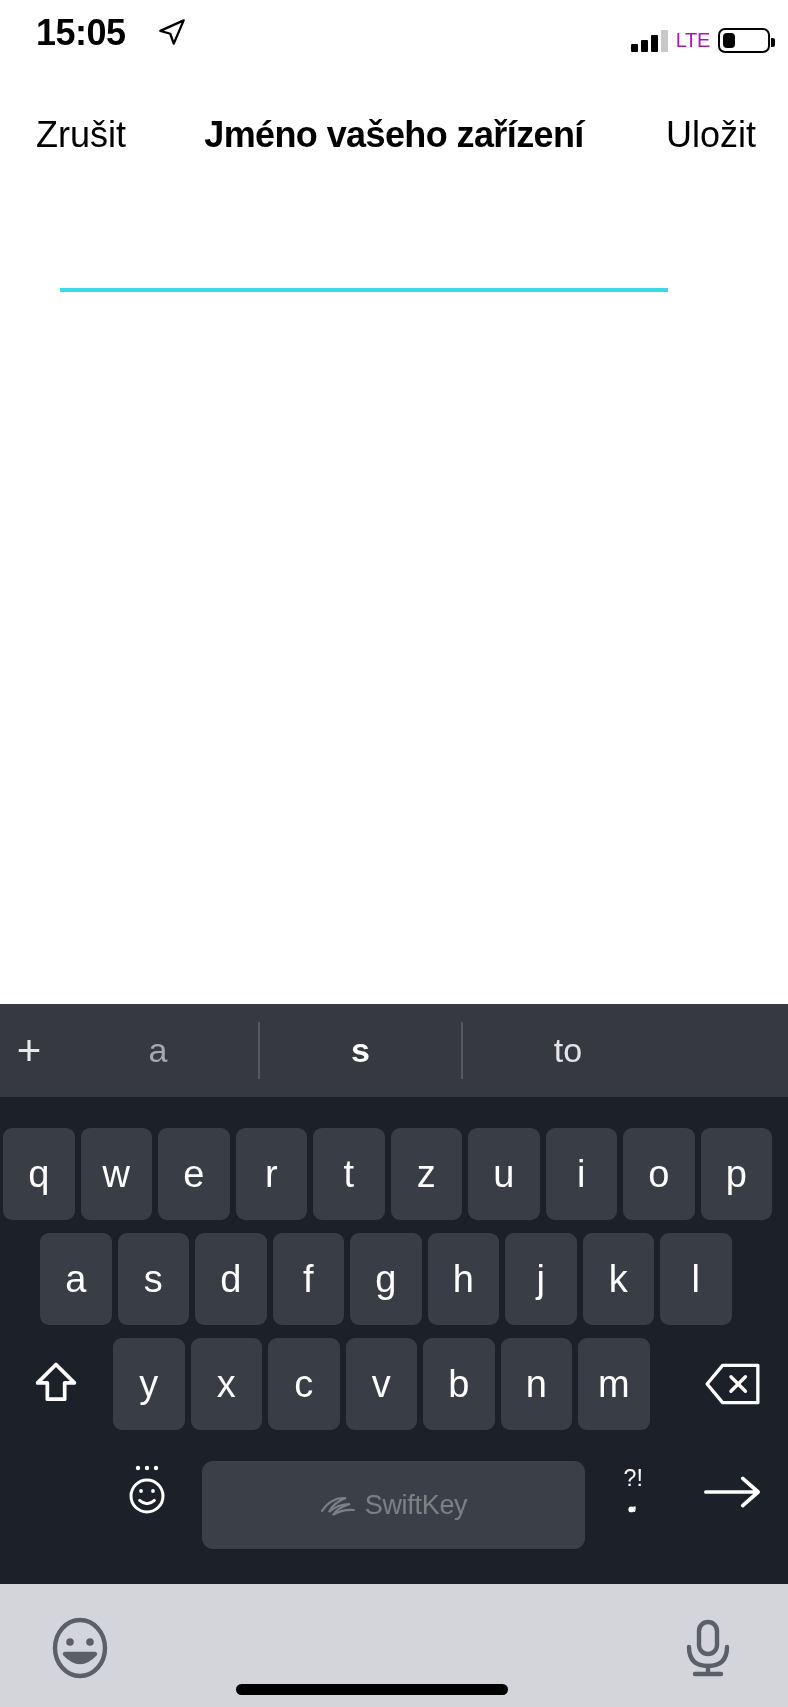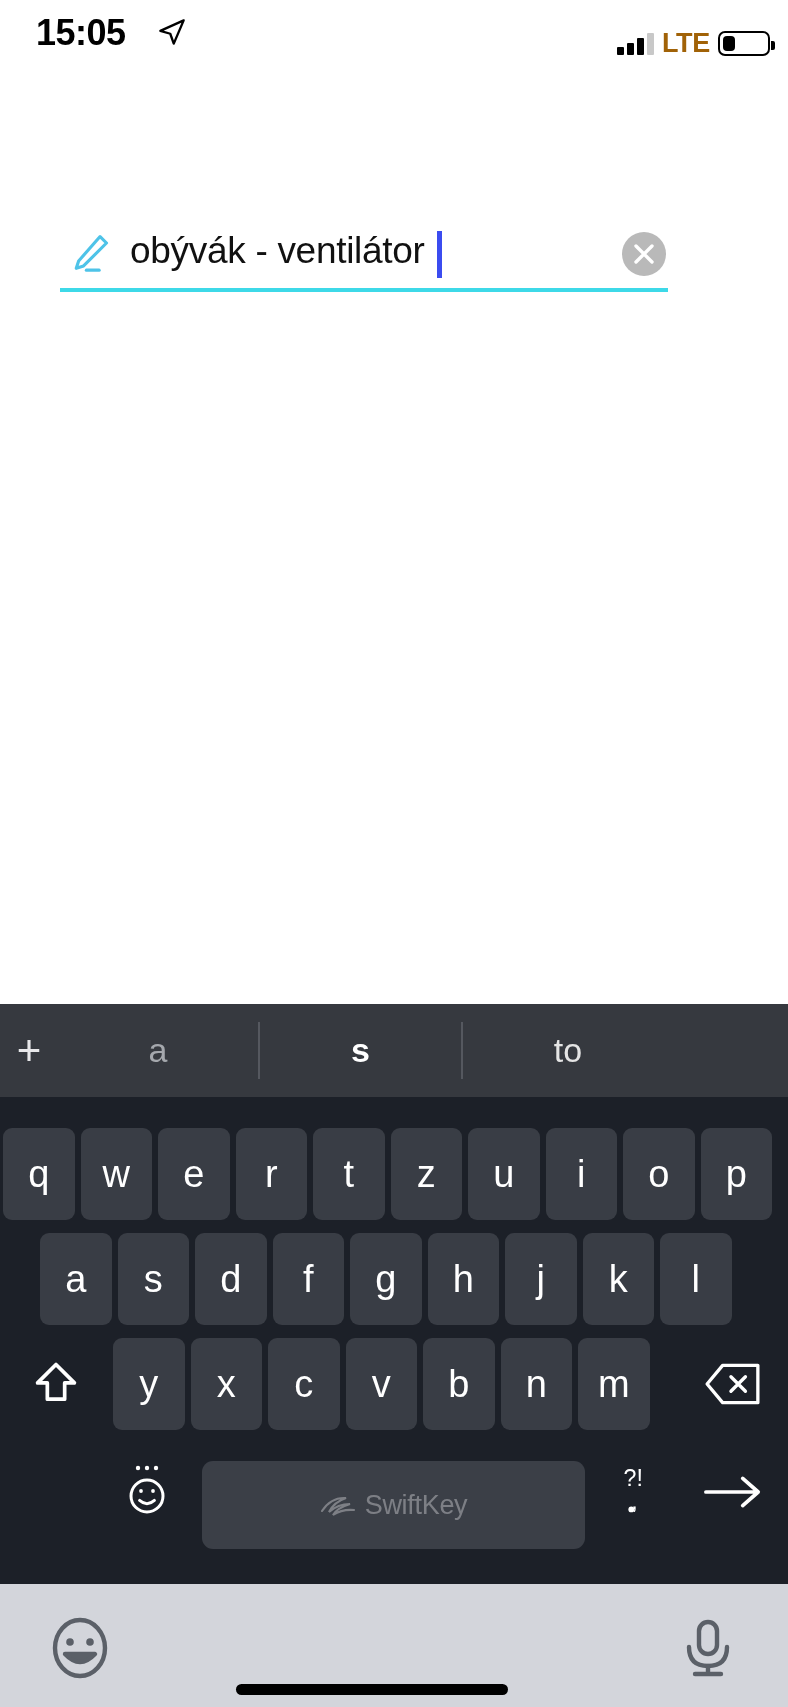--- a/index.html
+++ b/index.html
@@ -16,21 +16,21 @@
   .sb-time {
     position:absolute; left:36px; top:12px;
     font-size:36px; font-weight:700; color:#000; letter-spacing:-0.5px;
   }
   .sb-loc { position:absolute; left:158px; top:18px; width:28px; height:28px; }
   .sb-right { position:absolute; right:18px; top:28px; display:flex; align-items:center; gap:8px; }
   .bars { display:flex; align-items:flex-end; gap:3px; height:22px; }
   .bar { width:7px; background:#000; border-radius:1px; }
   .bar.b1 { height:8px; } .bar.b2 { height:12px; } .bar.b3 { height:17px; }
   .bar.b4 { height:22px; background:#c8c8c8; }
-  .lte { font-size:27px; font-weight:700; color:#a16207; letter-spacing:-0.3px; }
+  .lte { font-size:20px; font-weight:400; color:#a21caf; letter-spacing:-0.3px; }
   .batt { position:relative; width:52px; height:25px; border:2.5px solid #000;
           border-radius:7px; }
   .batt-fill { position:absolute; left:2.5px; top:2.5px; height:15px; width:25%;
                background:#000; border-radius:4px; }
   .batt-tip { position:absolute; right:-7px; top:8px; width:4px; height:9px;
               background:#000; border-radius:0 2px 2px 0; }
 
   
   .backapp { position:absolute; left:16px; top:50px; display:flex; align-items:center; gap:7px; }
   .backapp .tri {
@@ -116,34 +116,26 @@
       </div>
       <div class="lte">LTE</div>
       <div class="batt">
         <div class="batt-fill"></div>
           <div class="batt-tip"></div>
       </div>
     </div>
 
   </div>
 
-
-  <div class="field-wrap">
-    <svg class="pencil" viewBox="0 0 24 24">
-      <path d="M17.5 2.5 L21 6 L8.5 18.5 L4.5 19.8 L5.8 15.8 Z" fill="none" stroke="#4ec3e8" stroke-width="1.7" stroke-linejoin="round"></path>
-      <path d="M10 20.8 L17 20.8" stroke="#4ec3e8" stroke-width="1.7" stroke-linecap="round"></path>
-    </svg>
-    <span class="field-text">obývák - ventilátor</span>
-    <span class="caret" id="caret" style="left: 377px;"></span>
-    <div class="clear-btn">
-      <svg width="44" height="44" viewBox="0 0 44 44">
-        <path d="M14 14 L30 30 M30 14 L14 30" stroke="#ffffff" stroke-width="3.4" stroke-linecap="round"></path>
-      </svg>
-    </div>
-  </div>
+  <div class="navbar">
+    <div class="nav-left">Zrušit</div>
+    <div class="nav-title">Jméno vašeho zařízení</div>
+    <div class="nav-right">Uložit</div>
+  </div>
+
   <div class="underline"></div>
 
   <div class="keyboard">
 
     <div class="sugg">
       <div class="sugg-item sugg-plus">+</div>
       <div class="sugg-div" style="left:258px;"></div>
       <div class="sugg-item sugg-1">a</div>
       <div class="sugg-item sugg-2">s</div>
       <div class="sugg-div" style="left:461px;"></div>

